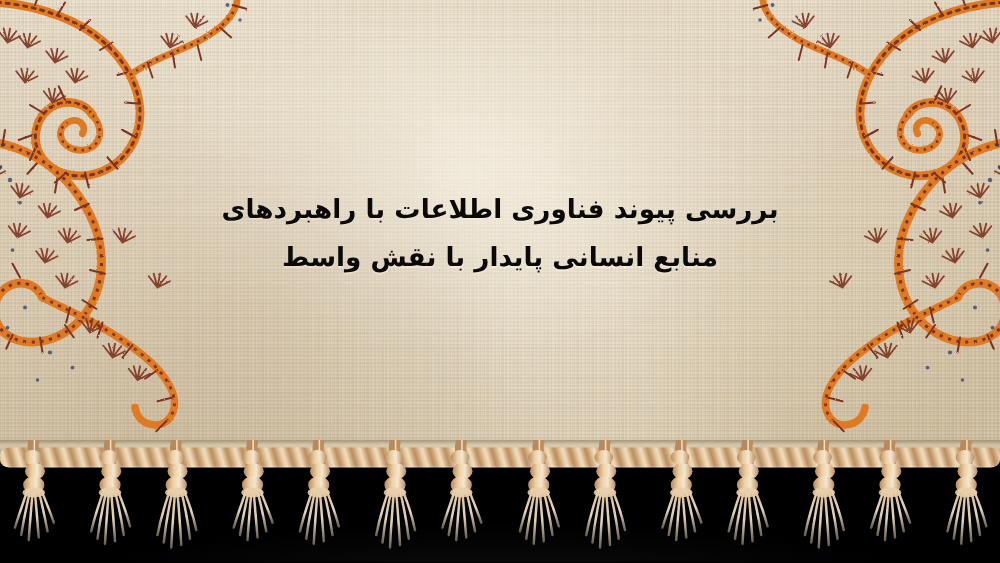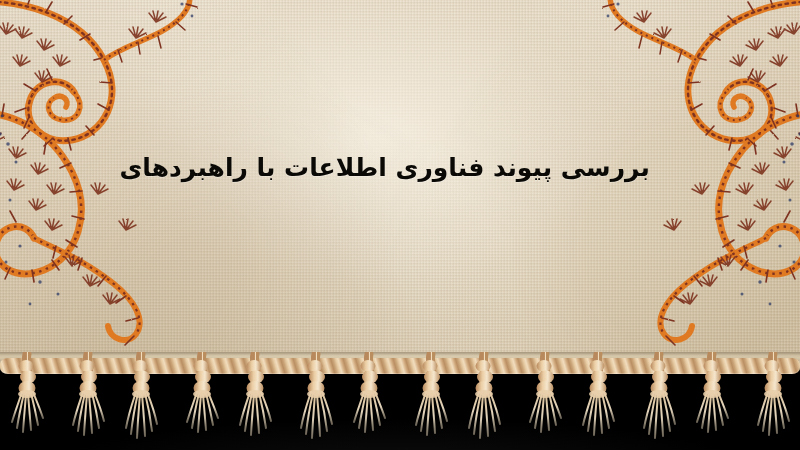--- a/index.html
+++ b/index.html
@@ -57,21 +57,21 @@
   
   .title-block{
     position:absolute;
     left:150px; top:148px; width:500px;
     text-align:center;
     direction:rtl;
   }
   .title-line{
     color:#0a0906;
     font-weight:700;
-    font-size:25px;
+    font-size:21px;
     line-height:39px;
     letter-spacing:0px;
     text-shadow:0 1px 0 rgba(255,255,255,.30);
     white-space:nowrap;
   }
 
   
   .black-base{
     position:absolute; left:0; top:366px; width:800px; height:84px;
     background:
@@ -257,20 +257,21 @@
           <circle cx="72" cy="300" r="1.5"></circle>
           <circle cx="44" cy="310" r="1.4"></circle>
         <circle cx="196" cy="10" r="1.6"></circle>
           <circle cx="206" cy="22" r="1.4"></circle>
       </g>
     </g>
   </svg>
 
   <div class="title-block">
     <div class="title-line">بررسی پیوند فناوری اطلاعات با راهبردهای</div>
+    <div class="title-line">منابع انسانی پایدار با نقش واسط</div>
   </div>
 
   <div class="black-base"></div>
   <div class="cord"></div>
   <div class="fringe" id="fringe">
       <div class="tassel" style="left: 4.57143px;"><svg width="44" height="96" viewBox="0 0 44 96">
           <defs>
             <linearGradient id="tg0" x1="0" y1="0" x2="1" y2="0">
               <stop offset="0%" stop-color="#b8895c"></stop>
               <stop offset="35%" stop-color="#eccfa6"></stop>

